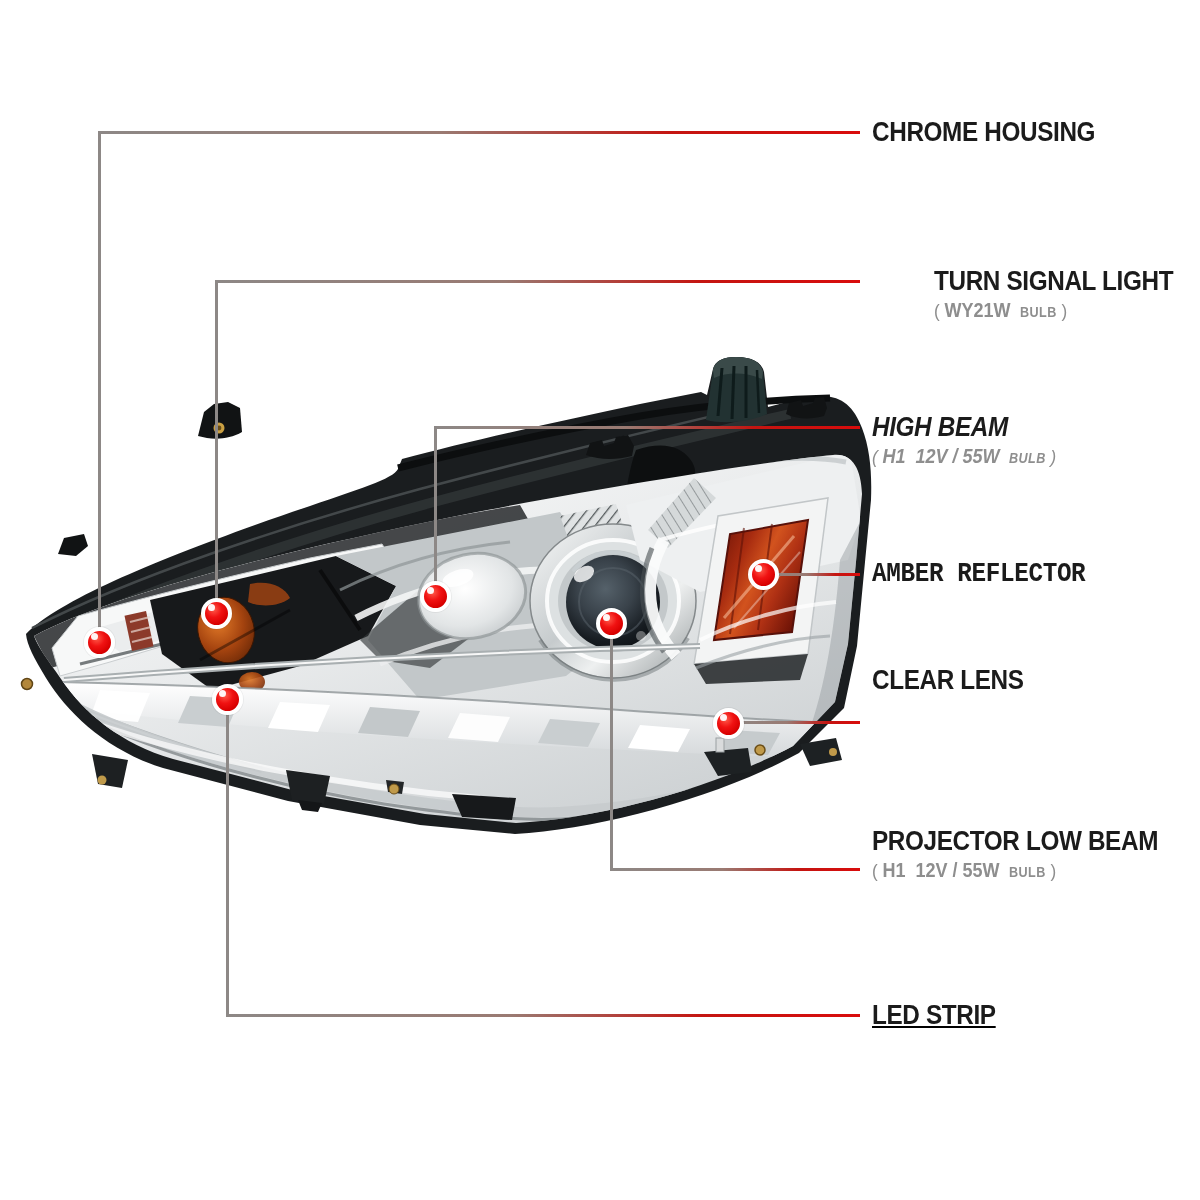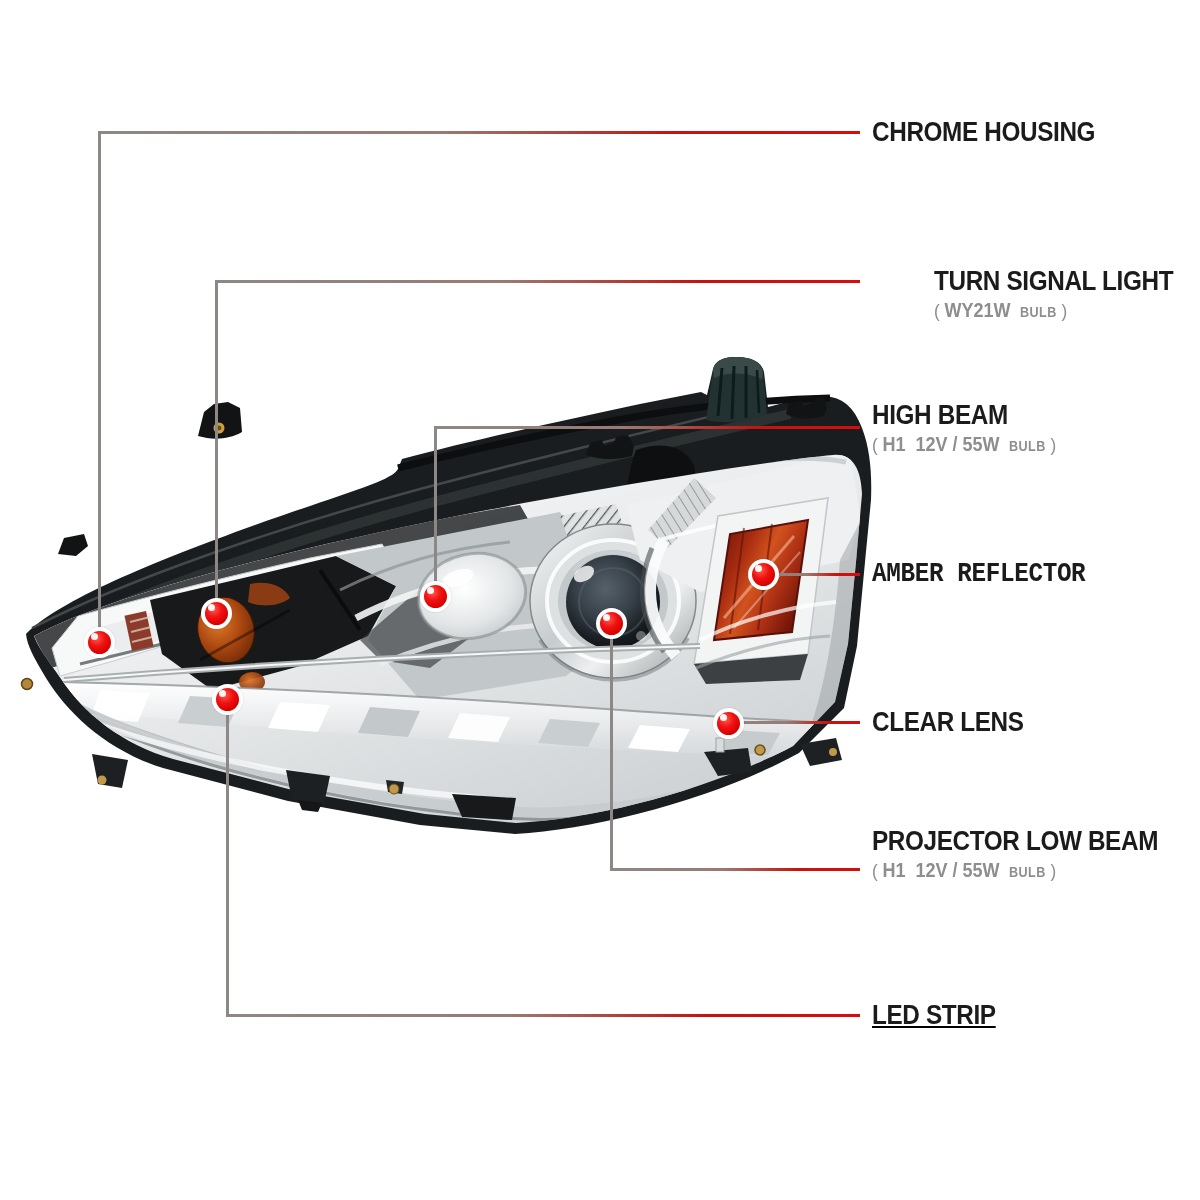--- a/index.html
+++ b/index.html
@@ -251,37 +251,37 @@
         <div class="dot" style="left: 200.5px; top: 597.5px;"></div>
         <div class="callout-label" style="left: 901px; top: 266px; margin-left: 33px;">
           <div class="label-main">TURN SIGNAL LIGHT</div>
           <div class="label-sub"><span class="paren">( </span><span class="spec">WY21W</span><span class="paren">  </span><span class="unit">BULB</span><span class="paren"> )</span></div>
         </div>
       </div>
       <div>
         <div class="h-line" style="left: 433.5px; top: 425.5px; width: 426.5px;"></div>
         <div class="v-line" style="left: 433.5px; top: 425.5px; height: 172px;"></div>
         <div class="dot" style="left: 419.5px; top: 580.5px;"></div>
-        <div class="callout-label" style="left: 872px; top: 400px;">
+        <div class="callout-label" style="left: 872px; top: 412px; font-style: italic;">
           <div class="label-main">HIGH BEAM</div>
           <div class="label-sub"><span class="paren">( </span><span class="spec">H1  12V / 55W</span><span class="paren">  </span><span class="unit">BULB</span><span class="paren"> )</span></div>
         </div>
       </div>
       <div>
         <div class="h-line" style="left: 761.5px; top: 572.5px; width: 98.5px;"></div>
         <div class="dot" style="left: 747.5px; top: 558.5px;"></div>
         <div class="callout-label" style="left: 872px; top: 559px; font-family: Liberation Mono, monospace;">
           <div class="label-main">AMBER REFLECTOR</div>
         </div>
       </div>
       <div>
         <div class="h-line" style="left: 726.5px; top: 720.5px; width: 133.5px;"></div>
         <div class="v-line" style="left: 726.5px; top: 720.5px; height: 4px;"></div>
         <div class="dot" style="left: 712.5px; top: 707.5px;"></div>
-        <div class="callout-label" style="left: 872px; top: 707px;">
+        <div class="callout-label" style="left: 872px; top: 665px;">
           <div class="label-main">CLEAR LENS</div>
         </div>
       </div>
       <div>
         <div class="h-line" style="left: 609.5px; top: 867.5px; width: 250.5px;"></div>
         <div class="v-line" style="left: 609.5px; top: 621.5px; height: 249px;"></div>
         <div class="dot" style="left: 595.5px; top: 607.5px;"></div>
         <div class="callout-label" style="left: 872px; top: 826px;">
           <div class="label-main">PROJECTOR LOW BEAM</div>
           <div class="label-sub"><span class="paren">( </span><span class="spec">H1  12V / 55W</span><span class="paren">  </span><span class="unit">BULB</span><span class="paren"> )</span></div>

